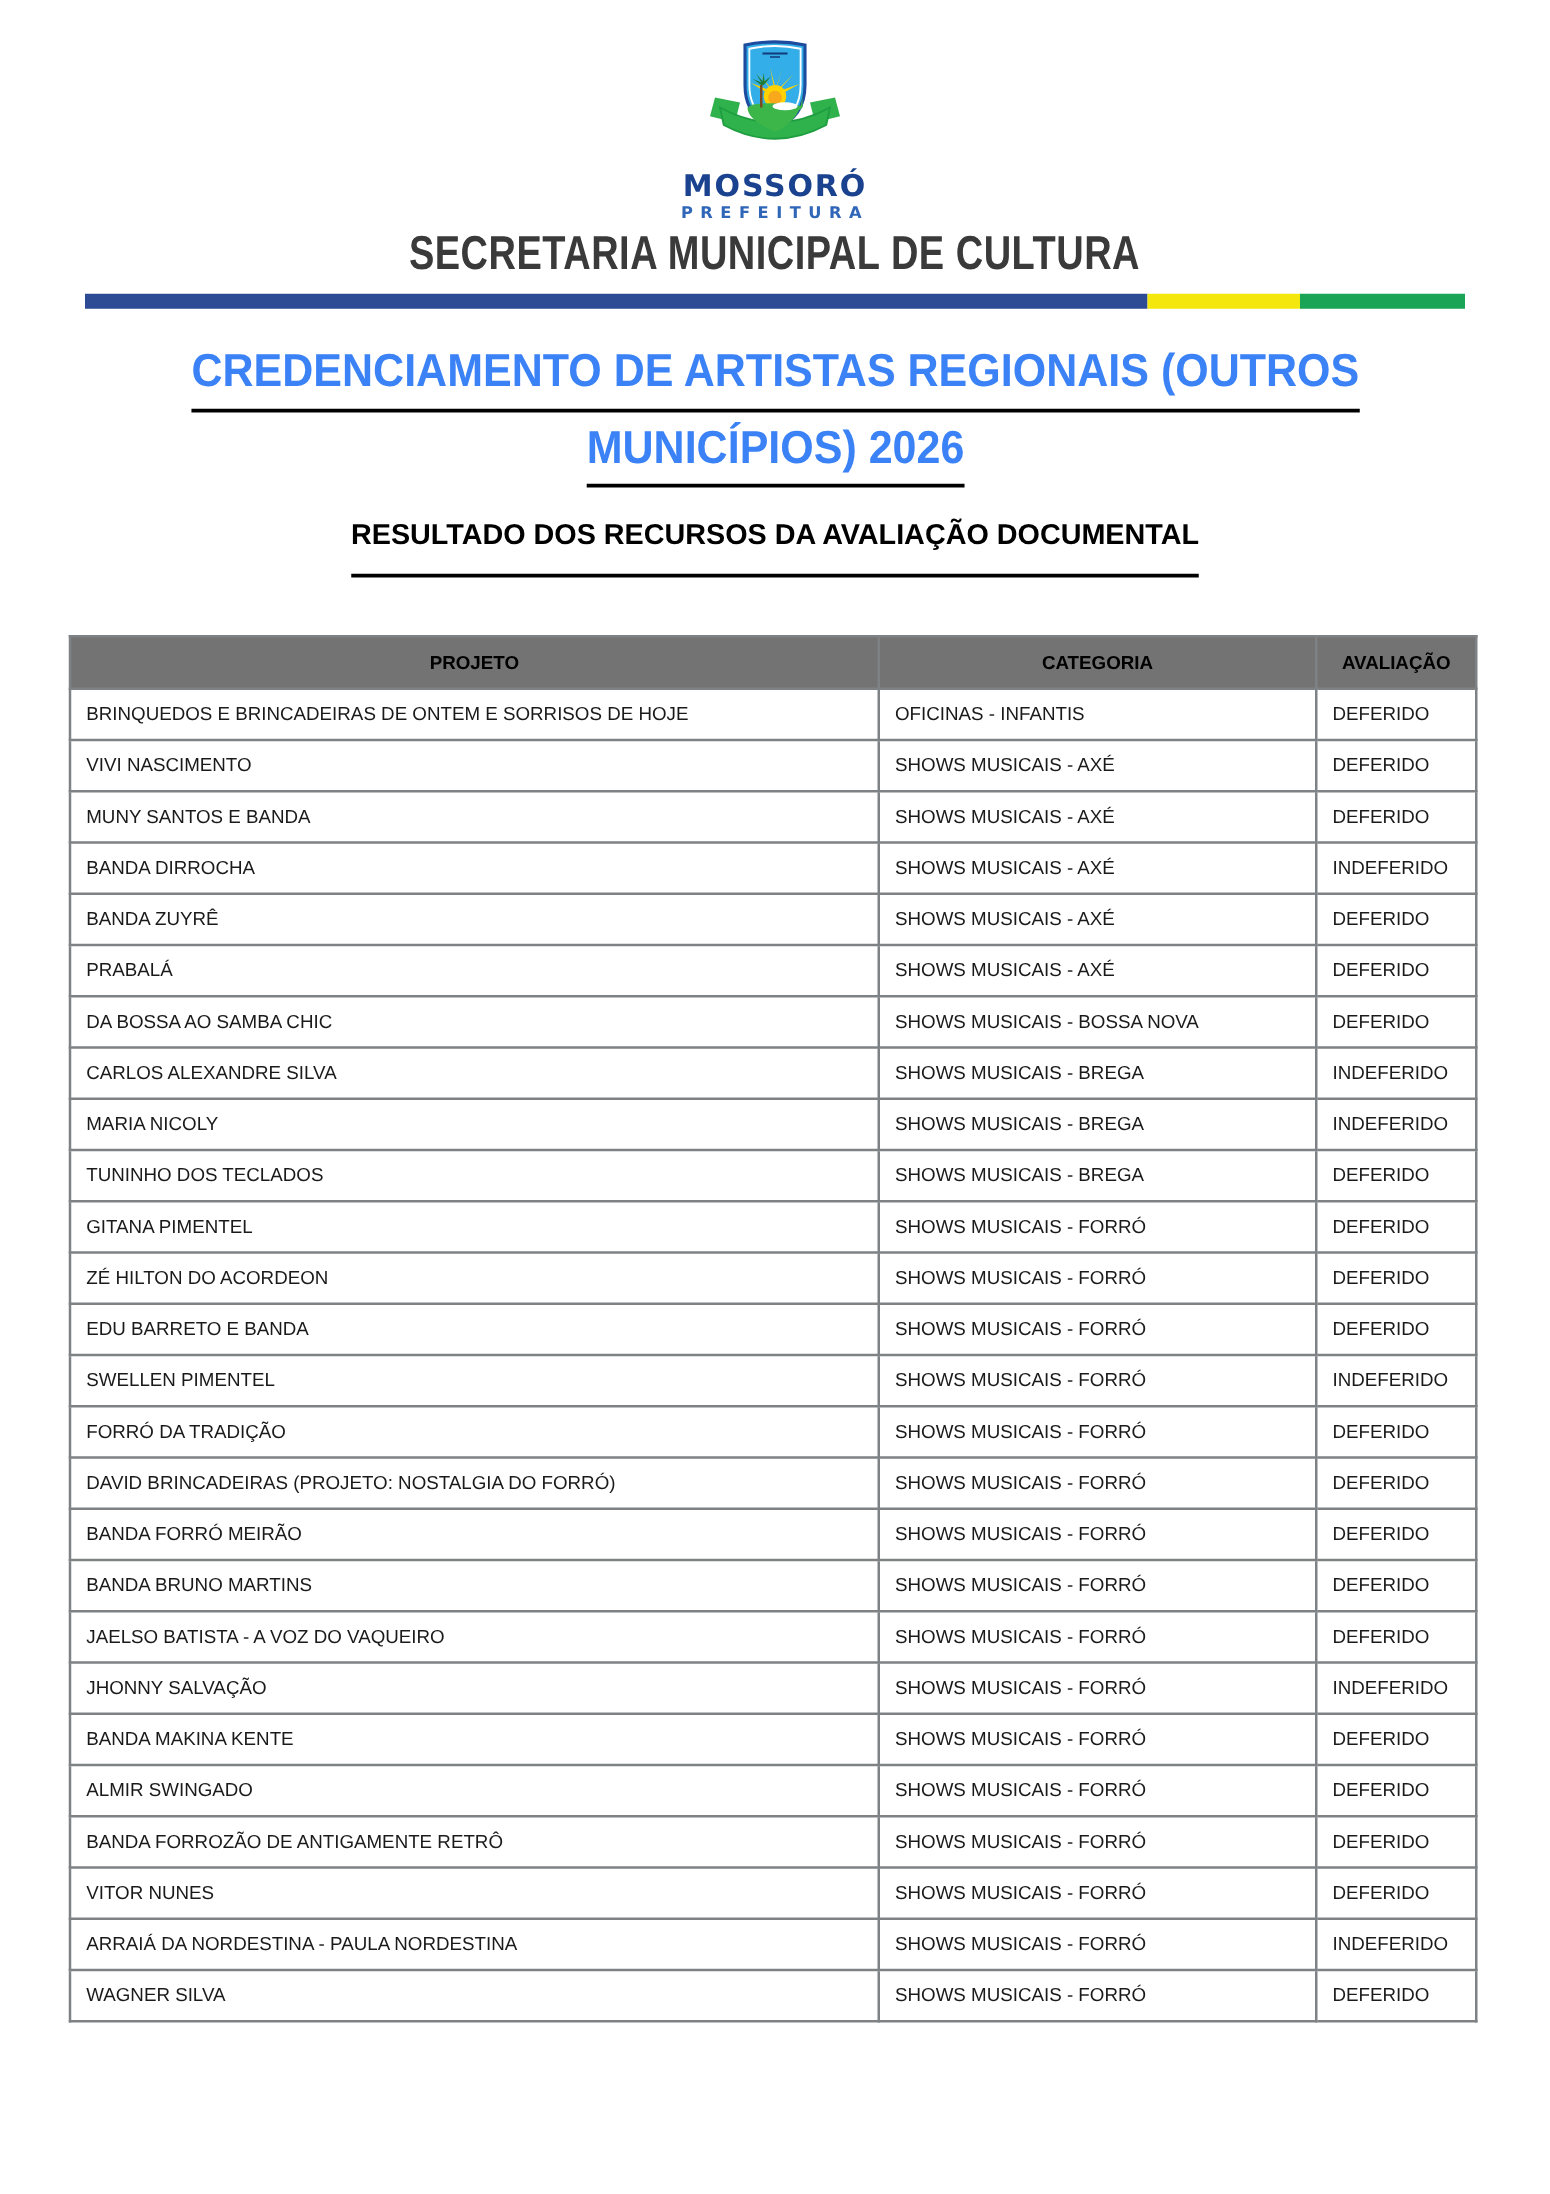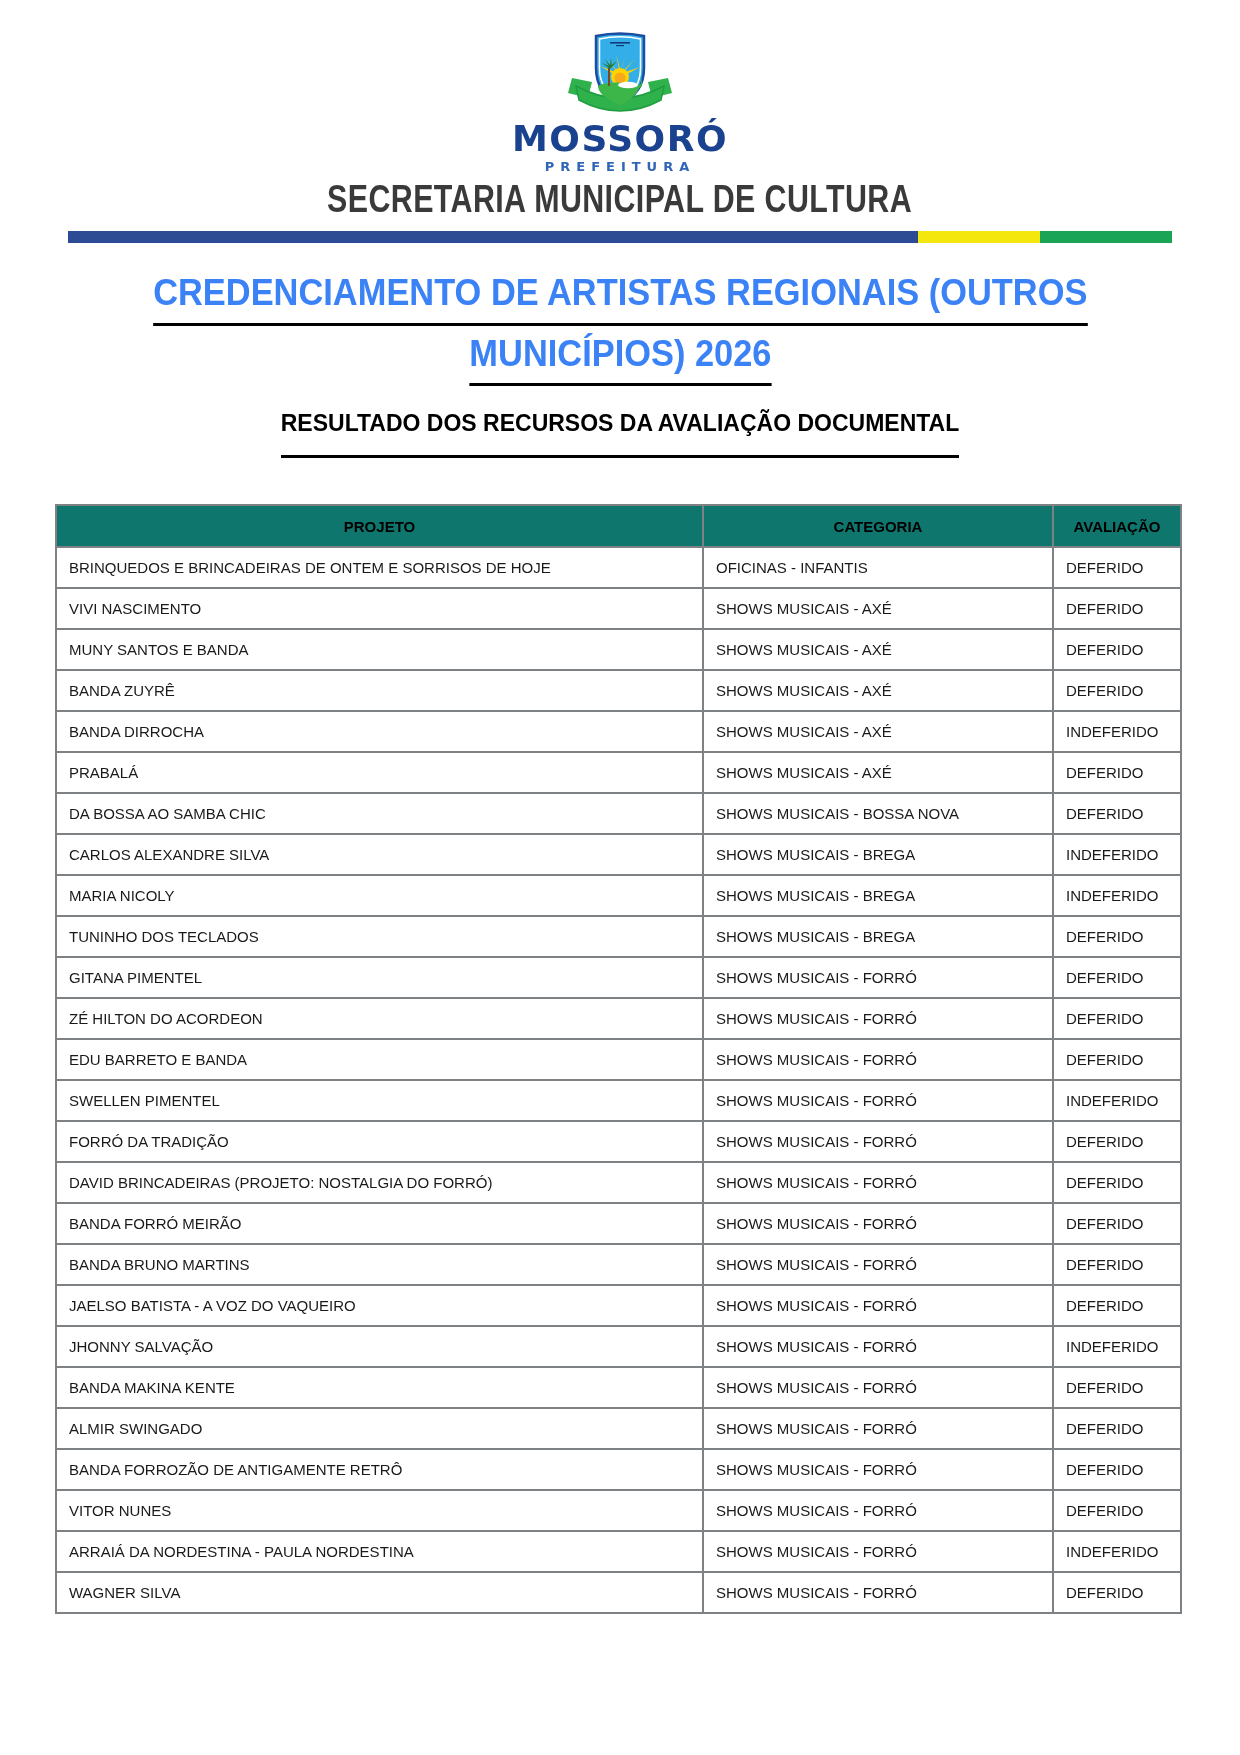--- a/index.html
+++ b/index.html
@@ -8,22 +8,22 @@
     background:#ffffff;
     font-family:"Liberation Sans", sans-serif;
     color:#111111;
     position:relative;
     overflow:hidden;
   }
   .header-block { text-align:center; padding-top:30px; }
   .crest { display:inline-block; }
   .city-name {
     font-family:"DejaVu Sans", sans-serif;
-    font-weight:bold; font-size:36px; letter-spacing:1.5px;
-    color:#1a428f; margin-top:0px; line-height:1.05;
+    font-weight:bold; font-size:24px; letter-spacing:1.5px;
+    color:#1a428f; margin-top:16px; line-height:1.05;
   }
   .prefeitura {
     font-family:"DejaVu Sans", sans-serif;
     font-weight:bold; font-size:13px; letter-spacing:6px;
     color:#2f66b8; margin-top:2px; line-height:1.1;
   }
   .department {
     margin-top:6px; font-size:38px; font-weight:bold; color:#3a3a3a;
     line-height:1.0; white-space:nowrap;
   }
@@ -54,21 +54,21 @@
   }
 
   table.results {
     border-collapse:collapse; table-layout:fixed;
     width:1125px; margin:46px 0 0 55px;
   }
   table.results col.c1 { width:647px; }
   table.results col.c2 { width:350px; }
   table.results col.c3 { width:128px; }
   table.results th {
-    background:#0f766e; border:2px solid #7f8285;
+    background:#737373; border:2px solid #7f8285;
     font-size:15px; font-weight:bold; color:#000;
     height:40px; text-align:center; padding:0 6px;
   }
   table.results td {
     border:2px solid #7f8285; background:#ffffff;
     font-size:15px; color:#1a1a1a;
     height:39px; padding:0 12px; text-align:left;
     white-space:nowrap; overflow:hidden;
   }
 </style>
@@ -157,28 +157,28 @@
         <td>VIVI NASCIMENTO</td>
         <td>SHOWS MUSICAIS - AXÉ</td>
         <td>DEFERIDO</td>
       </tr>
       <tr>
         <td>MUNY SANTOS E BANDA</td>
         <td>SHOWS MUSICAIS - AXÉ</td>
         <td>DEFERIDO</td>
       </tr>
       <tr>
+        <td>BANDA DIRROCHA</td>
+        <td>SHOWS MUSICAIS - AXÉ</td>
+        <td>INDEFERIDO</td>
+      </tr>
+      <tr>
         <td>BANDA ZUYRÊ</td>
         <td>SHOWS MUSICAIS - AXÉ</td>
         <td>DEFERIDO</td>
-      </tr>
-      <tr>
-        <td>BANDA DIRROCHA</td>
-        <td>SHOWS MUSICAIS - AXÉ</td>
-        <td>INDEFERIDO</td>
       </tr>
       <tr>
         <td>PRABALÁ</td>
         <td>SHOWS MUSICAIS - AXÉ</td>
         <td>DEFERIDO</td>
       </tr>
       <tr>
         <td>DA BOSSA AO SAMBA CHIC</td>
         <td>SHOWS MUSICAIS - BOSSA NOVA</td>
         <td>DEFERIDO</td>

